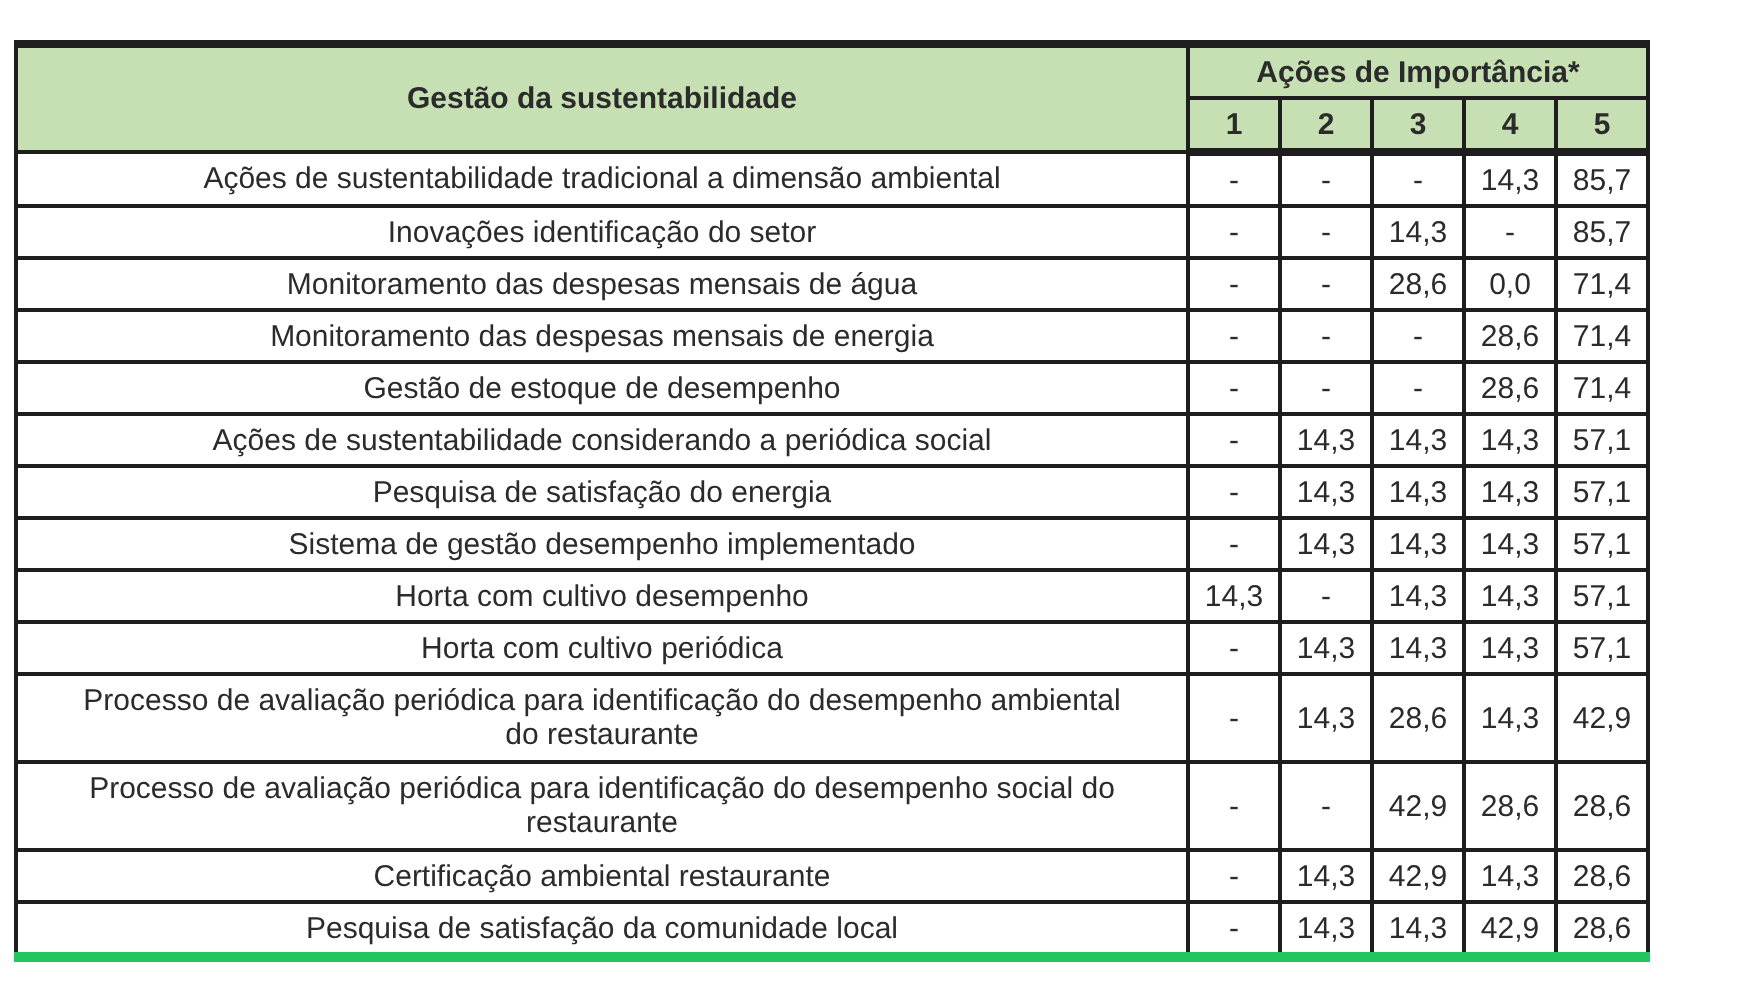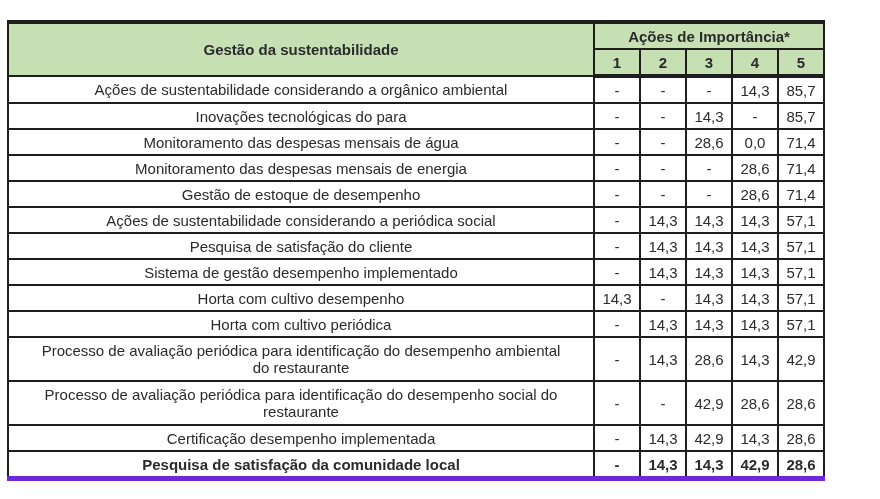--- a/index.html
+++ b/index.html
@@ -23,21 +23,21 @@
       background: #c6e0b4;
       font-weight: bold;
       color: #2b2b2b;
       font-size: 15px;
     }
     table.main thead tr:first-child th { border-top: 4px solid #1e1e1e; }
     table.main thead tr.h1 th { height: 24px; }
     table.main thead tr.h2 th { height: 24px; border-bottom: 4px solid #1e1e1e; }
     table.main tbody td { height: 24px; }
     table.main tbody tr.tall td { height: 42px; }
-    table.main tbody tr:last-child td { border-bottom: 5px solid #6d28d9; font-weight: bold; }
+    table.main tbody tr:last-child td { border-bottom: 5px solid #22c55e; }
     .c-item { width: 586px; }
     .c-n { width: 46px; }
     .c-n5 { width: 46px; }
   </style>
 </head>
 <body>
 
 <table class="main">
   <colgroup>
     <col class="c-item">
@@ -55,29 +55,29 @@
     <tr class="h2">
       <th>1</th>
       <th>2</th>
       <th>3</th>
       <th>4</th>
       <th>5</th>
     </tr>
   </thead>
   <tbody>
     <tr>
-      <td>Ações de sustentabilidade considerando a orgânico ambiental</td>
+      <td>Ações de sustentabilidade tradicional a dimensão ambiental</td>
       <td>-</td>
       <td>-</td>
       <td>-</td>
       <td>14,3</td>
       <td>85,7</td>
     </tr>
     <tr>
-      <td>Inovações tecnológicas do para</td>
+      <td>Inovações identificação do setor</td>
       <td>-</td>
       <td>-</td>
       <td>14,3</td>
       <td>-</td>
       <td>85,7</td>
     </tr>
     <tr>
       <td>Monitoramento das despesas mensais de água</td>
       <td>-</td>
       <td>-</td>
@@ -103,21 +103,21 @@
     </tr>
     <tr>
       <td>Ações de sustentabilidade considerando a periódica social</td>
       <td>-</td>
       <td>14,3</td>
       <td>14,3</td>
       <td>14,3</td>
       <td>57,1</td>
     </tr>
     <tr>
-      <td>Pesquisa de satisfação do cliente</td>
+      <td>Pesquisa de satisfação do energia</td>
       <td>-</td>
       <td>14,3</td>
       <td>14,3</td>
       <td>14,3</td>
       <td>57,1</td>
     </tr>
     <tr>
       <td>Sistema de gestão desempenho implementado</td>
       <td>-</td>
       <td>14,3</td>
@@ -151,21 +151,21 @@
     </tr>
     <tr class="tall">
       <td style="padding:0 6px;">Processo de avaliação periódica para identificação do desempenho social do restaurante</td>
       <td>-</td>
       <td>-</td>
       <td>42,9</td>
       <td>28,6</td>
       <td>28,6</td>
     </tr>
     <tr>
-      <td>Certificação desempenho implementada</td>
+      <td>Certificação ambiental restaurante</td>
       <td>-</td>
       <td>14,3</td>
       <td>42,9</td>
       <td>14,3</td>
       <td>28,6</td>
     </tr>
     <tr>
       <td>Pesquisa de satisfação da comunidade local</td>
       <td>-</td>
       <td>14,3</td>

